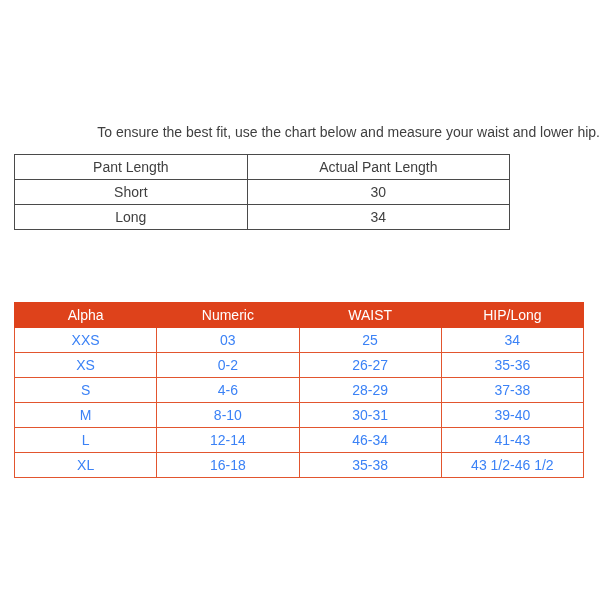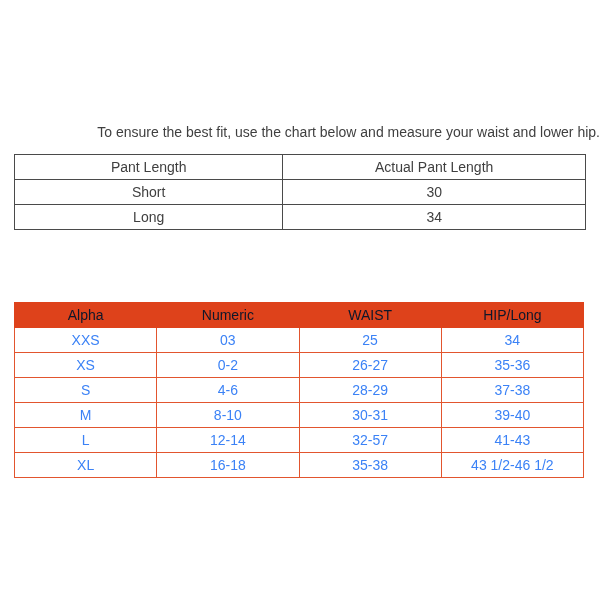--- a/index.html
+++ b/index.html
@@ -31,21 +31,21 @@
     color: #3f3f3f;
   }
   table {
     border-collapse: collapse;
     table-layout: fixed;
   }
   .pant-table {
     position: absolute;
     top: 154px;
     left: 14px;
-    width: 572px;
+    width: 496px;
   }
   .pant-table th,
   .pant-table td {
     border: 1px solid #4a4a4a;
     height: 24px;
     text-align: center;
     vertical-align: middle;
     font-size: 14px;
     font-weight: normal;
     color: #3f3f3f;
@@ -70,21 +70,21 @@
     font-weight: normal;
     padding: 0;
   }
   .size-table td {
     color: #3b82f6;
     background: #ffffff;
   }
   .size-table th {
     background: #de421b;
     border-color: #de421b;
-    color: #0f172a;
+    color: #ffffff;
   }
   .size-table col { width: 25%; }
 </style>
 </head>
 <body>
 
 <div class="page">
 
   <p class="intro">To ensure the best fit, use the chart below and measure your waist and lower hip.</p>
 
@@ -143,21 +143,21 @@
     </tr>
     <tr>
       <td>M</td>
       <td>8-10</td>
       <td>30-31</td>
       <td>39-40</td>
     </tr>
     <tr>
       <td>L</td>
       <td>12-14</td>
-      <td>32-57</td>
+      <td>46-34</td>
       <td>41-43</td>
     </tr>
     <tr>
       <td>XL</td>
       <td>16-18</td>
       <td>35-38</td>
       <td>43 1/2-46 1/2</td>
     </tr>
   </tbody>
     </table>

